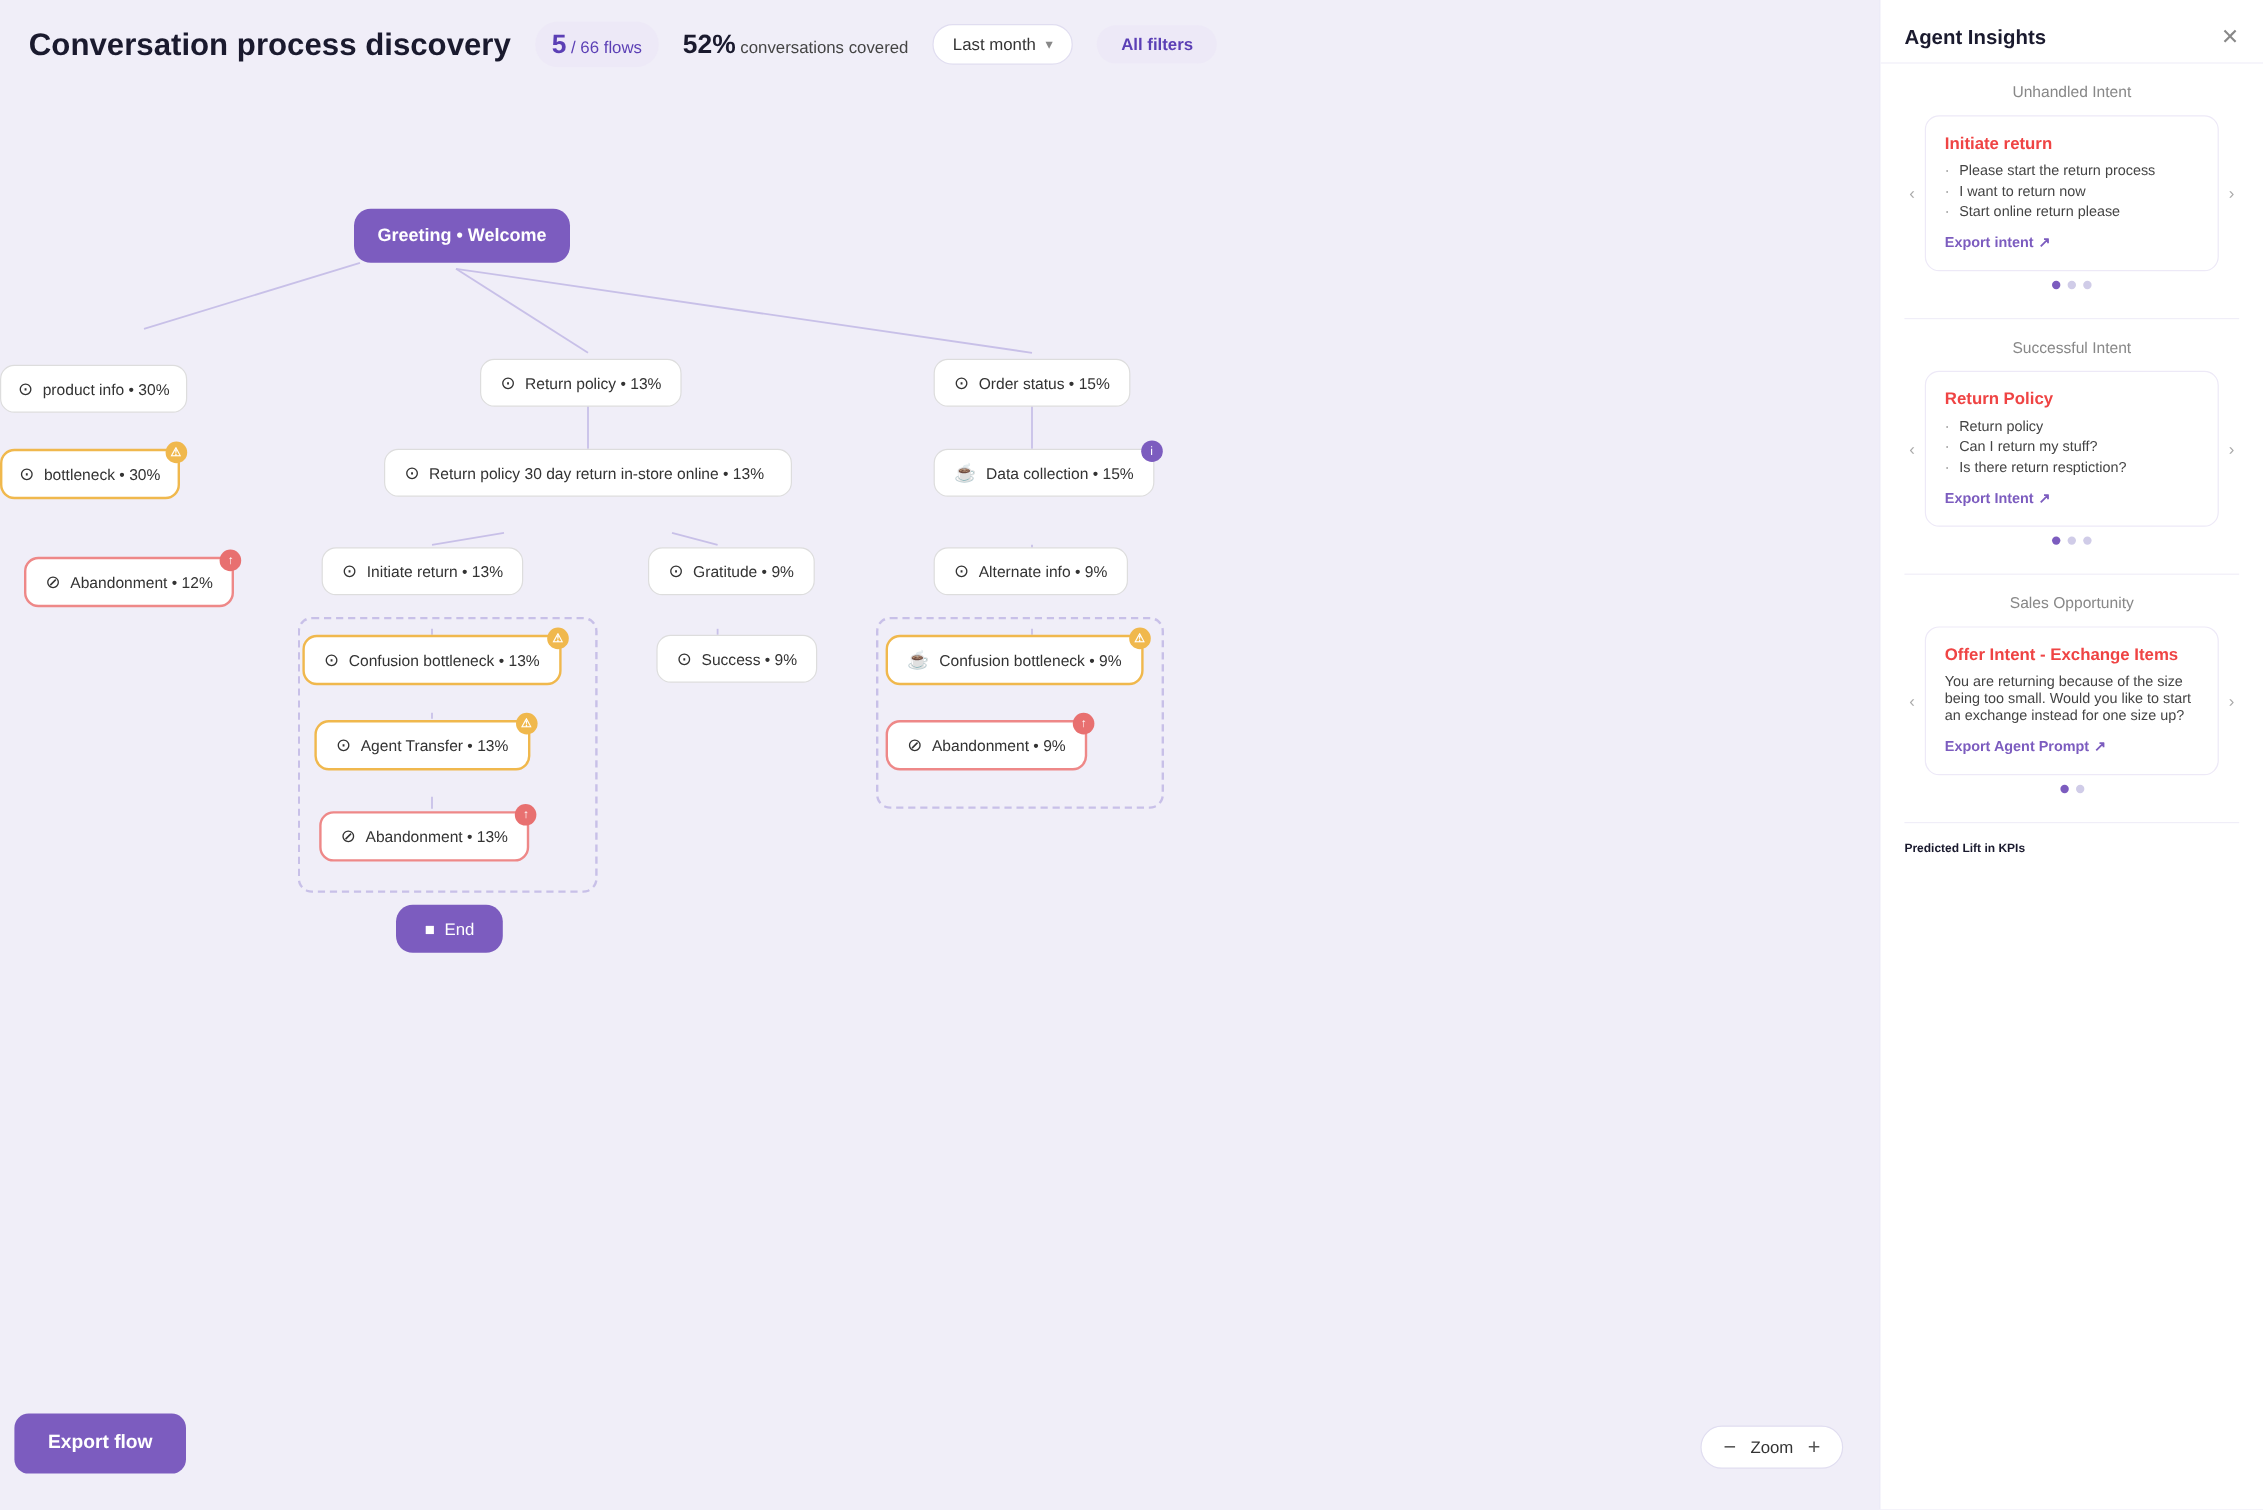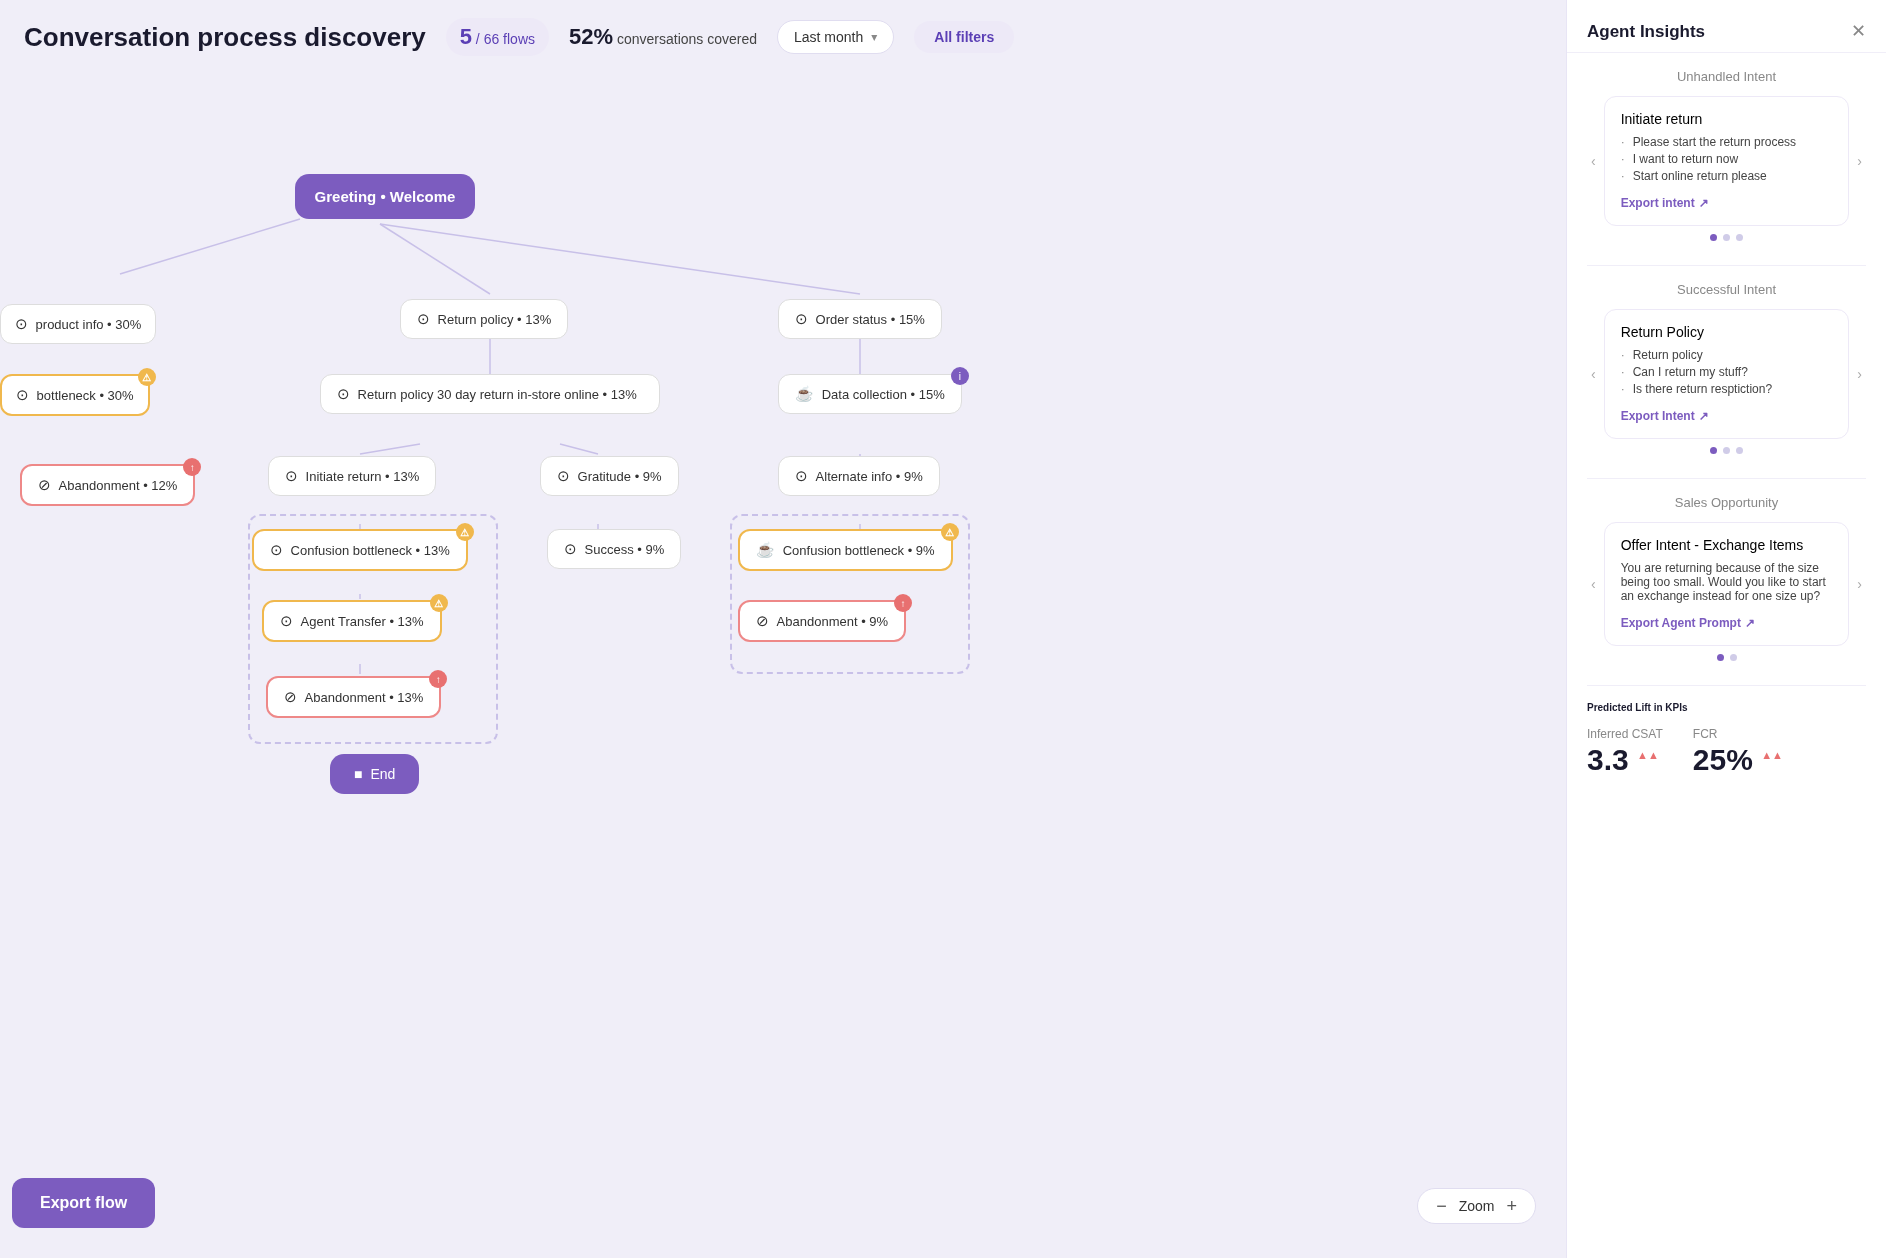--- a/index.html
+++ b/index.html
@@ -295,22 +295,22 @@
     .insight-arrow {
       background: none;
       border: none;
       font-size: 14px;
       color: #aaa;
       cursor: pointer;
       padding: 4px;
     }
     .insight-card-title {
       font-size: 14px;
-      font-weight: 400;
-      color: #000000;
+      font-weight: 700;
+      color: #ef4444;
       margin-bottom: 8px;
     }
     .insight-card-bullets {
       list-style: none;
       margin-bottom: 10px;
     }
     .insight-card-bullets li {
       font-size: 12px;
       color: #444;
       margin-bottom: 3px;
@@ -645,31 +645,15 @@
     <div class="dots-nav">
       <div class="dot"></div>
       <div class="dot inactive"></div>
     </div>
   </div>
 
   <div class="panel-divider"></div>
 
   <div class="kpi-section">
     <div class="kpi-title">Predicted Lift in KPIs</div>
-    <div class="kpi-row">
-      <div class="kpi-item">
-        <div class="kpi-label">Inferred CSAT</div>
-        <div class="kpi-value">
-          <span>3.3</span>
-          <span class="kpi-change">▲▲</span>
-        </div>
-      </div>
-      <div class="kpi-item">
-        <div class="kpi-label">FCR</div>
-        <div class="kpi-value">
-          <span>25%</span>
-          <span class="kpi-change">▲▲</span>
-        </div>
-      </div>
-    </div>
   </div>
 
 </div>
 
 </body></html>

